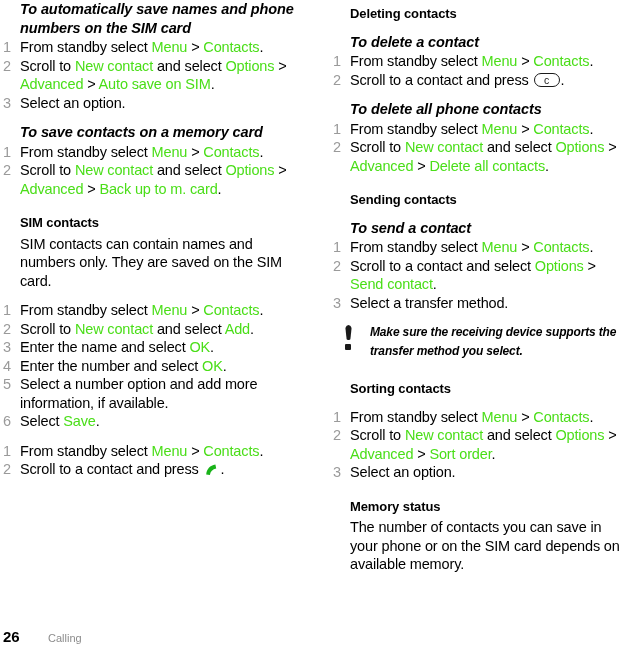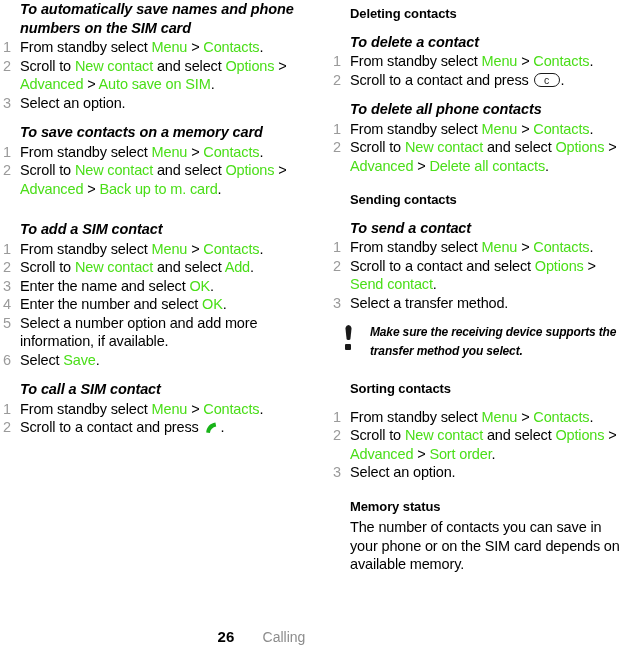--- a/index.html
+++ b/index.html
@@ -158,30 +158,29 @@
   
   .footer {
     position: absolute;
     left: 0;
     bottom: 8px;
     width: 520px;
     padding-left: 3px;
     box-sizing: border-box;
     display: flex;
     align-items: baseline;
-    justify-content: center;
   }
   .footer .pageno {
     font-size: 15px;
     font-weight: bold;
     color: #000;
     width: 45px;
   }
   .footer .chapter {
-    font-size: 14px;
+    font-size: 11px;
     color: #8c8c8c;
   }
 </style>
 </head>
 <body>
 
 <div class="page">
   <div class="columns">
     <div class="col col-left" id="left-column">
         <div class="blk">
@@ -194,35 +193,37 @@
         </div>
         <div class="gap-md"></div>
         <div class="blk">
           <div class="proc-title">To save contacts on a memory card</div>
           <ol class="steps">
             <li><span class="num">1</span><span><span>From standby select </span><span class="kw">Menu</span><span> &gt; </span><span class="kw">Contacts</span><span>.</span></span></li>
             <li><span class="num">2</span><span><span>Scroll to </span><span class="kw">New contact</span><span> and select </span><span class="kw">Options</span><span> &gt; </span><span class="kw">Advanced</span><span> &gt; </span><span class="kw">Back up to m. card</span><span>.</span></span></li>
           </ol>
         </div>
         <div class="gap-md"></div>
-        <div class="gap-md"></div>
-        <div class="blk">
-          <div class="proc-title">To add a SIM contact</div>
+        <div class="blk">
+          <div class="sec-title">SIM contacts</div>
+          <div class="para">SIM contacts can contain names and numbers only. They are saved on the SIM card.</div>
+        </div>
+        <div class="gap-md"></div>
+        <div class="blk">
           <ol class="steps">
             <li><span class="num">1</span><span><span>From standby select </span><span class="kw">Menu</span><span> &gt; </span><span class="kw">Contacts</span><span>.</span></span></li>
             <li><span class="num">2</span><span><span>Scroll to </span><span class="kw">New contact</span><span> and select </span><span class="kw">Add</span><span>.</span></span></li>
             <li><span class="num">3</span><span><span>Enter the name and select </span><span class="kw">OK</span><span>.</span></span></li>
             <li><span class="num">4</span><span><span>Enter the number and select </span><span class="kw">OK</span><span>.</span></span></li>
             <li><span class="num">5</span><span><span>Select a number option and add more information, if available.</span></span></li>
             <li><span class="num">6</span><span><span>Select </span><span class="kw">Save</span><span>.</span></span></li>
           </ol>
         </div>
         <div class="gap-md"></div>
         <div class="blk">
-          <div class="proc-title">To call a SIM contact</div>
           <ol class="steps">
             <li><span class="num">1</span><span><span>From standby select </span><span class="kw">Menu</span><span> &gt; </span><span class="kw">Contacts</span><span>.</span></span></li>
             <li><span class="num">2</span><span><span>Scroll to a contact and press </span><span class="key-call"><svg width="16" height="14" viewBox="0 0 16 14">
                     <path d="M2.2 12.6 C2.6 7.2 6.0 3.4 11.4 2.6 L12.2 6.6 C8.6 7.2 6.4 9.6 5.9 13.1 Z" fill="#19b319"></path>
                   </svg></span><span>.</span></span></li>
           </ol>
         </div>
         <div class="gap-md"></div>
       </div>
     <div class="col col-right" id="right-column">

